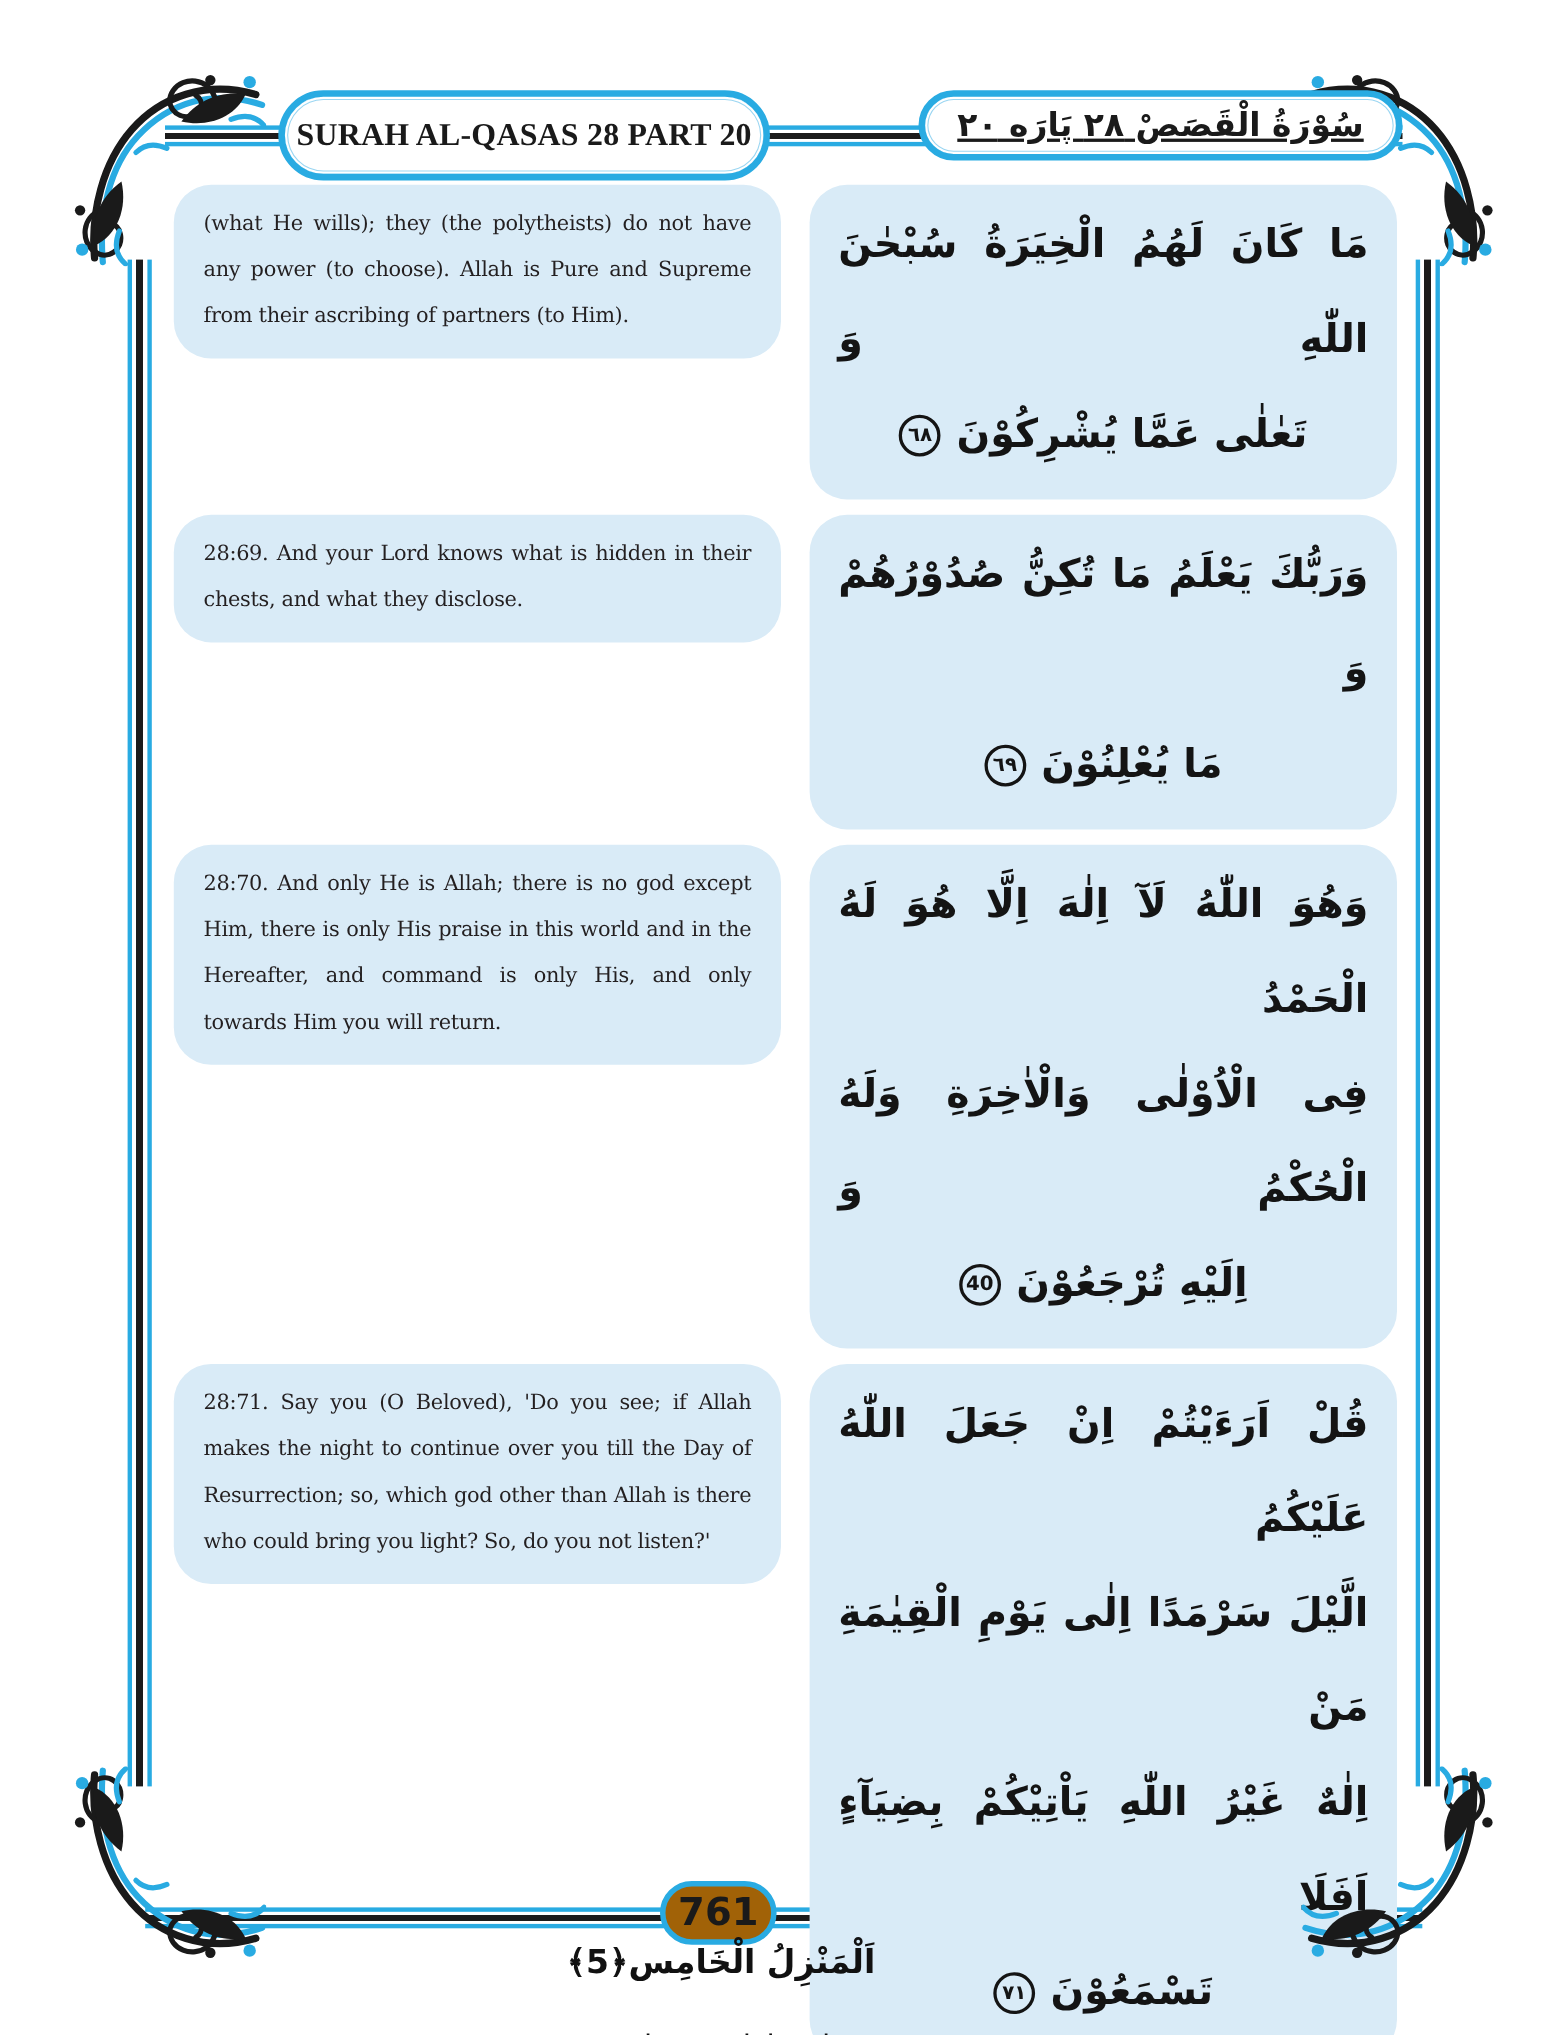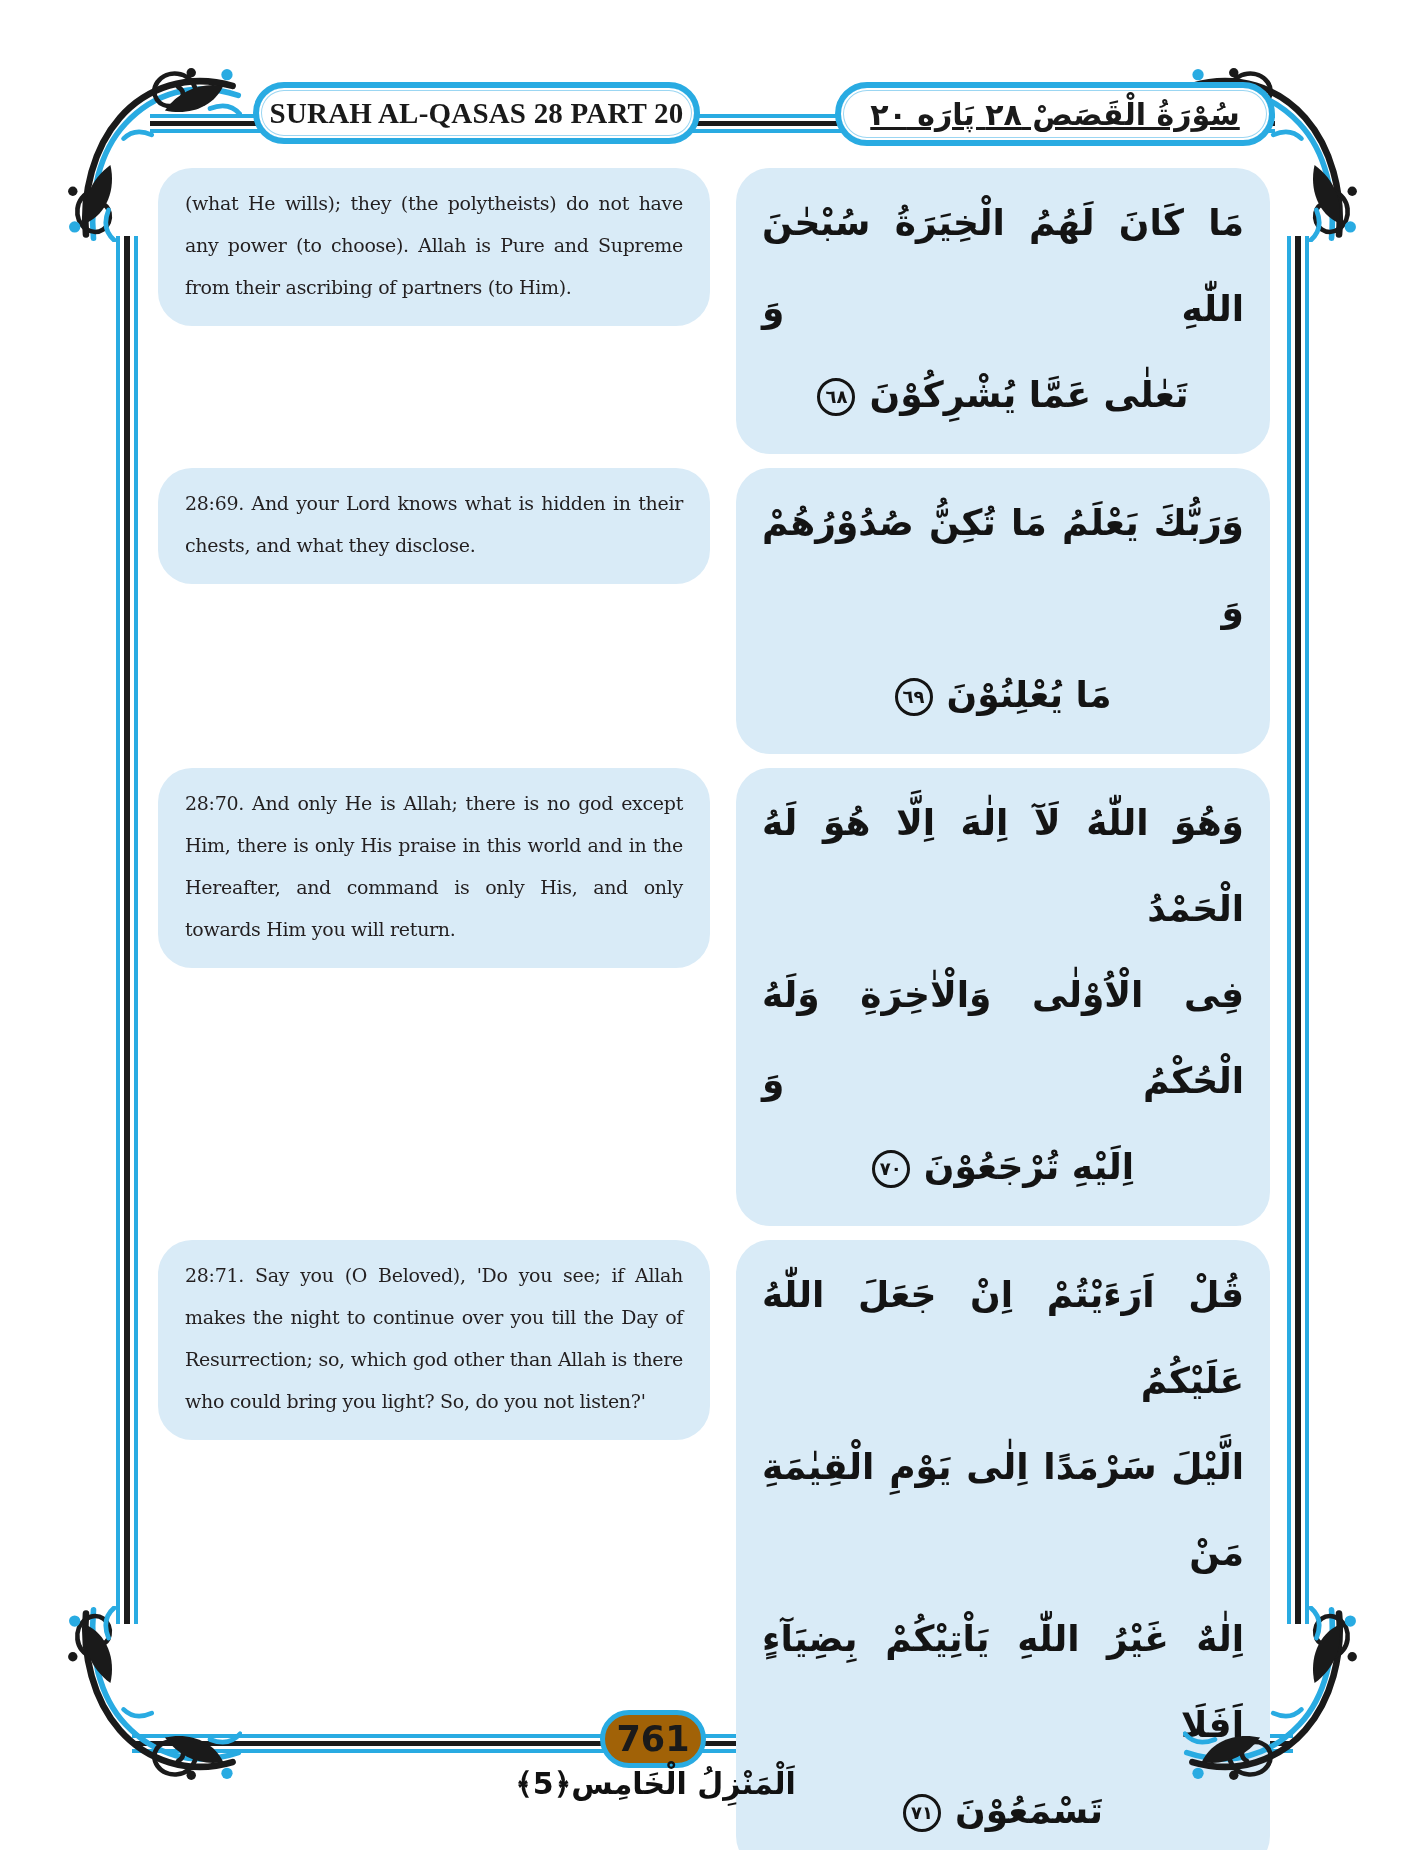--- a/index.html
+++ b/index.html
@@ -34,21 +34,21 @@
   .corner.bl{top:1606px;left:54px;transform:scaleY(-1);}
   .corner.br{top:1606px;right:54px;transform:scale(-1,-1);}
 
   
   .header{position:absolute;top:82px;left:253px;right:150px;display:flex;justify-content:space-between;z-index:4;}
   .pill{
     background:#fff;border:6px solid #29ABE2;border-radius:46px;box-sizing:border-box;
     display:flex;align-items:center;justify-content:center;color:#1a1a1a;
     box-shadow:inset 0 0 0 2px #ffffff, inset 0 0 0 3px #9bd6f2;
   }
-  .pill.en{width:447px;height:62px;font-family:"Liberation Serif",serif;font-weight:bold;font-size:29px;letter-spacing:.2px;white-space:nowrap;text-align:right;}
+  .pill.en{width:447px;height:82px;font-family:"Liberation Serif",serif;font-weight:bold;font-size:29px;letter-spacing:.2px;white-space:nowrap;text-align:right;}
   .pill.ar{width:440px;height:64px;font-family:"DejaVu Sans",sans-serif;font-weight:bold;font-size:30px;direction:rtl;white-space:nowrap;text-decoration:underline;}
 
   
   .main{position:absolute;top:168px;left:158px;width:1112px;display:flex;flex-direction:column;gap:14px;z-index:2;}
   .row{display:flex;gap:26px;align-items:flex-start;}
   .block{background:#D9EBF7;border-radius:34px;box-sizing:border-box;}
   .block.eng{
     width:552px;padding:14px 27px 18px;
     font-size:19px;line-height:42px;color:#231F20;text-align:justify;letter-spacing:-.3px;
   }
@@ -189,21 +189,21 @@
       </div>
     </div>
 
     <div class="row">
       <div class="block eng">
         <p><b class="verse-ref">28:70.</b> <span>And only He is Allah; there is no god except Him, there is only His praise in this world and in the Hereafter, and command is only His, and only towards Him you will return.</span></p>
       </div>
       <div class="block arab">
         <div class="ar-line">وَهُوَ اللّٰهُ لَآ اِلٰهَ اِلَّا هُوَ لَهُ الْحَمْدُ</div>
         <div class="ar-line">فِى الْاُوْلٰى وَالْاٰخِرَةِ وَلَهُ الْحُكْمُ وَ</div>
-        <div class="ar-line last"><span>اِلَيْهِ تُرْجَعُوْنَ</span><span class="vmark">٧٠</span></div>
+        <div class="ar-line last"><span>اِلَيْهِ تُرْجَعُوْنَ</span><span class="vmark">40</span></div>
       </div>
     </div>
 
     <div class="row">
       <div class="block eng">
         <p><b class="verse-ref">28:71.</b> <span>Say you (O Beloved), 'Do you see; if Allah makes the night to continue over you till the Day of Resurrection; so, which god other than Allah is there who could bring you light? So, do you not listen?'</span></p>
       </div>
       <div class="block arab">
         <div class="ar-line">قُلْ اَرَءَيْتُمْ اِنْ جَعَلَ اللّٰهُ عَلَيْكُمُ</div>
         <div class="ar-line">الَّيْلَ سَرْمَدًا اِلٰى يَوْمِ الْقِيٰمَةِ مَنْ</div>

